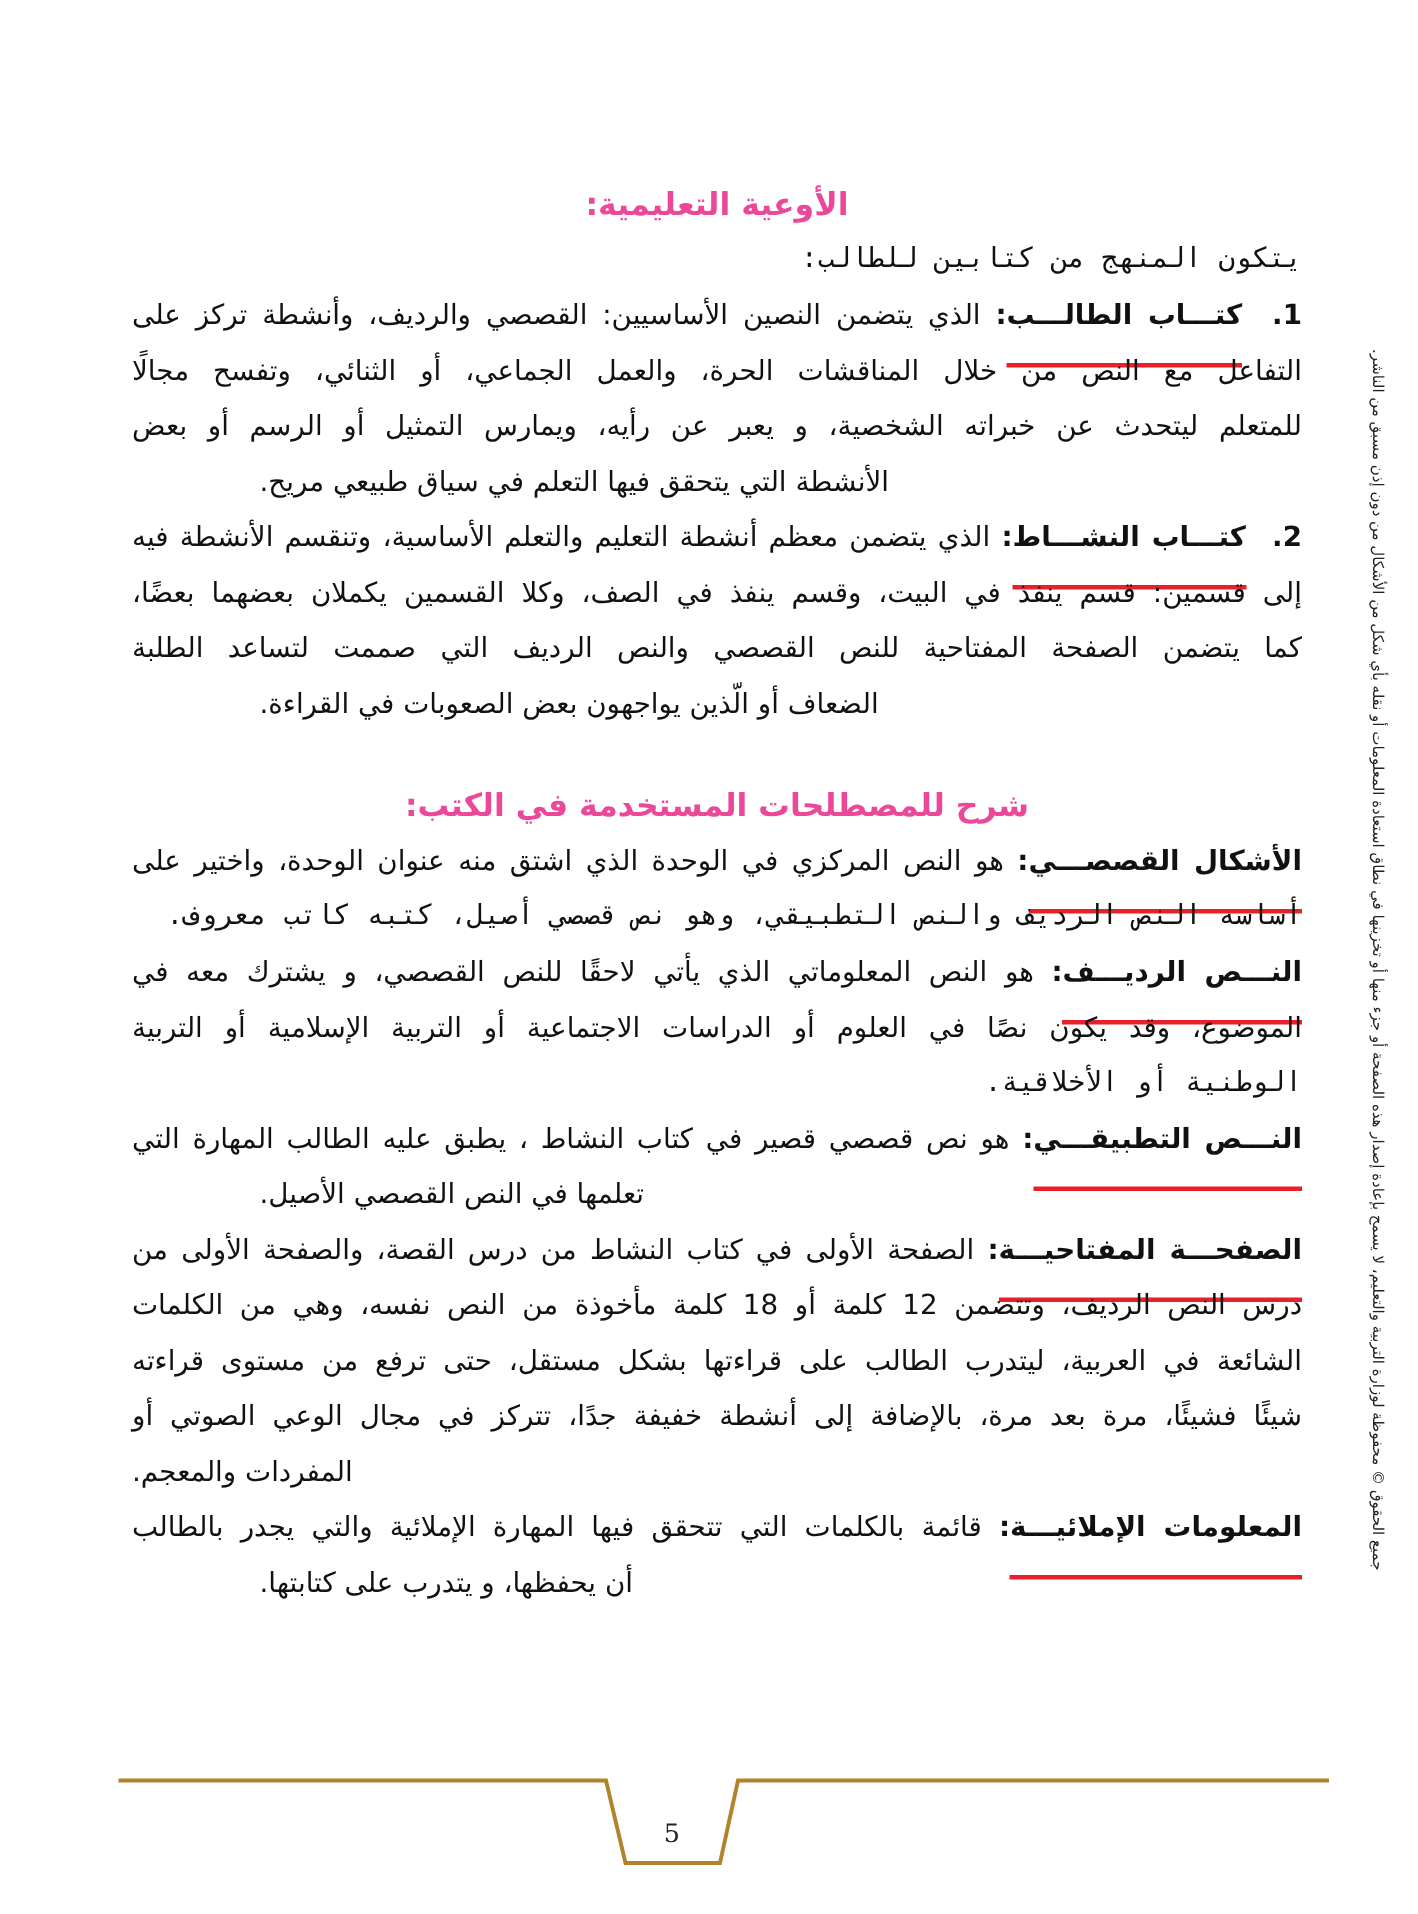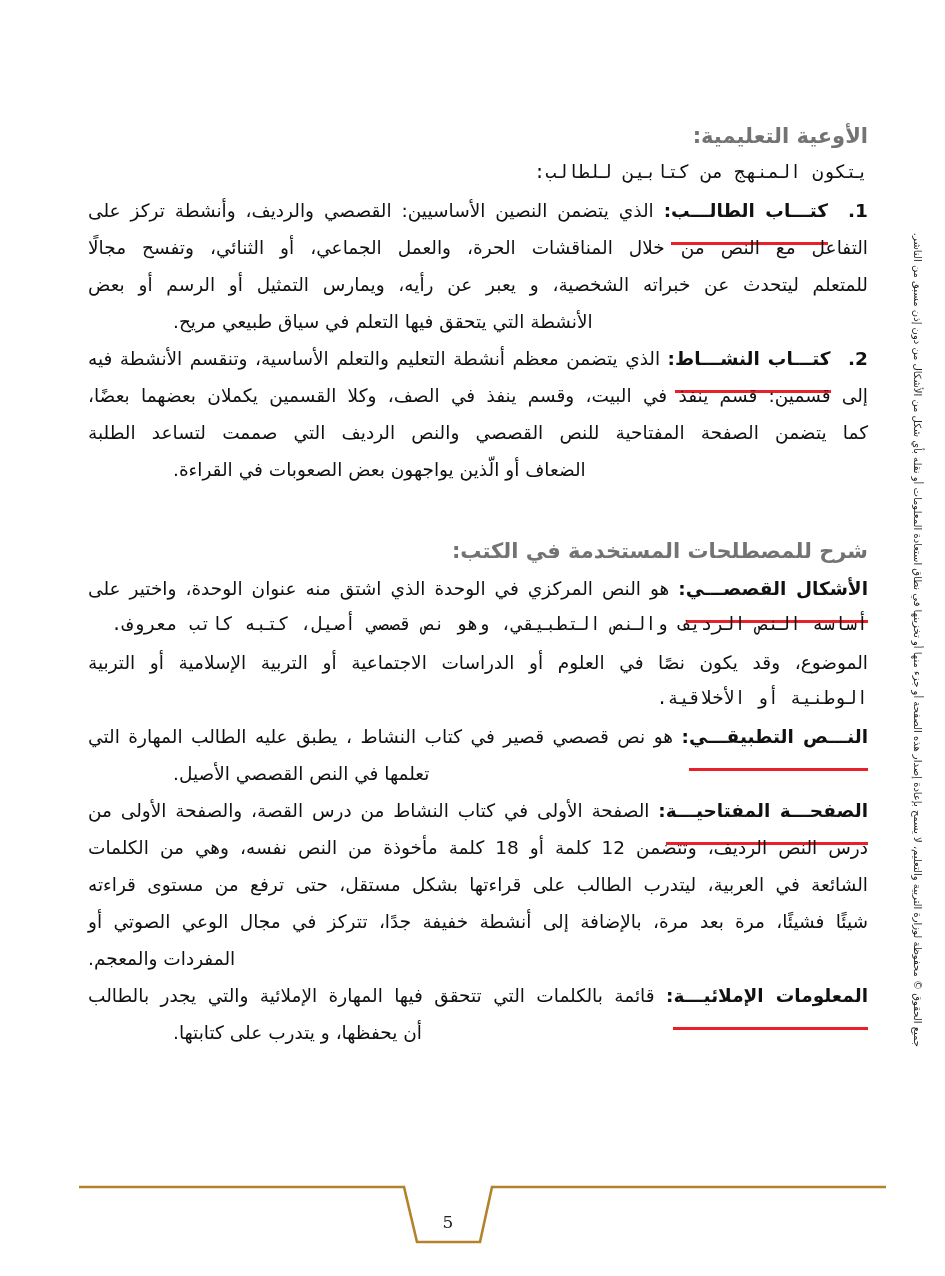--- a/index.html
+++ b/index.html
@@ -7,23 +7,23 @@
     position:relative;width:945px;height:1276px;background:#ffffff;
     font-family:"DejaVu Sans",sans-serif;color:#111;overflow:hidden;
     margin:0 auto;direction:rtl;
   }
   #content{
     position:absolute;top:118px;left:88px;width:780px;direction:rtl;
     font-size:18.5px;
   }
   .heading{
     font-weight:bold;font-size:21px;height:38px;line-height:36px;
-    text-align:right;color:#737373;
+    text-align:center;color:#ec4899;
   }
-  .heading.h2{margin-top:44px;}
+  .heading.h2{margin-top:30px;}
   .line{height:37px;line-height:36px;text-align:justify;text-align-last:justify;}
   .line.end-right{text-align:right;text-align-last:right;font-family:Liberation Mono, monospace;}
   .line.mid{text-align:left;text-align-last:left;padding-left:85px;box-sizing:border-box;}
   .line.end-left{text-align:center;text-align-last:left;}
   .marker{font-weight:bold;padding-left:10px;}
   .term{font-weight:bold;}
   .red-ul{
     border-bottom:3px solid #e8202a;
     padding-bottom:21px;
   }
@@ -58,20 +58,21 @@
     <div class="line"><span class="marker">2.</span> <span class="term red-ul">كتـــاب النشـــاط</span><span class="colon">:</span> <span>الذي يتضمن معظم أنشطة التعليم والتعلم الأساسية، وتنقسم الأنشطة فيه</span></div>
     <div class="line">إلى قسمين: قسم ينفذ في البيت، وقسم ينفذ في الصف، وكلا القسمين يكملان بعضهما بعضًا،</div>
     <div class="line">كما يتضمن الصفحة المفتاحية للنص القصصي والنص الرديف التي صممت لتساعد الطلبة</div>
     <div class="line mid">الضعاف أو الّذين يواجهون بعض الصعوبات في القراءة.</div>
 
     <div class="heading h2">شرح للمصطلحات المستخدمة في الكتب:</div>
 
     <div class="line"><span class="term red-ul">الأشكال القصصـــي</span><span class="colon">:</span> <span>هو النص المركزي في الوحدة الذي اشتق منه عنوان الوحدة، واختير على</span></div>
     <div class="line end-right">أساسه النص الرديف والنص التطبيقي، وهو نص قصصي أصيل، كتبه كاتب معروف.</div>
 
+    <div class="line"><span class="term red-ul">النـــص الرديـــف</span><span class="colon">:</span> <span>هو النص المعلوماتي الذي يأتي لاحقًا للنص القصصي، و يشترك معه في</span></div>
     <div class="line">الموضوع، وقد يكون نصًا في العلوم أو الدراسات الاجتماعية أو التربية الإسلامية أو التربية</div>
     <div class="line end-right">الوطنية أو الأخلاقية.</div>
 
     <div class="line"><span class="term red-ul">النـــص التطبيقـــي</span><span class="colon">:</span> <span>هو نص قصصي قصير في كتاب النشاط ، يطبق عليه الطالب المهارة التي</span></div>
     <div class="line mid">تعلمها في النص القصصي الأصيل.</div>
 
     <div class="line"><span class="term red-ul">الصفحـــة المفتاحيـــة</span><span class="colon">:</span> <span>الصفحة الأولى في كتاب النشاط من درس القصة، والصفحة الأولى من</span></div>
     <div class="line">درس النص الرديف، وتتضمن 12 كلمة أو 18 كلمة مأخوذة من النص نفسه، وهي من الكلمات</div>
     <div class="line">الشائعة في العربية، ليتدرب الطالب على قراءتها بشكل مستقل، حتى ترفع من مستوى قراءته</div>
     <div class="line">شيئًا فشيئًا، مرة بعد مرة، بالإضافة إلى أنشطة خفيفة جدًا، تتركز في مجال الوعي الصوتي أو</div>

